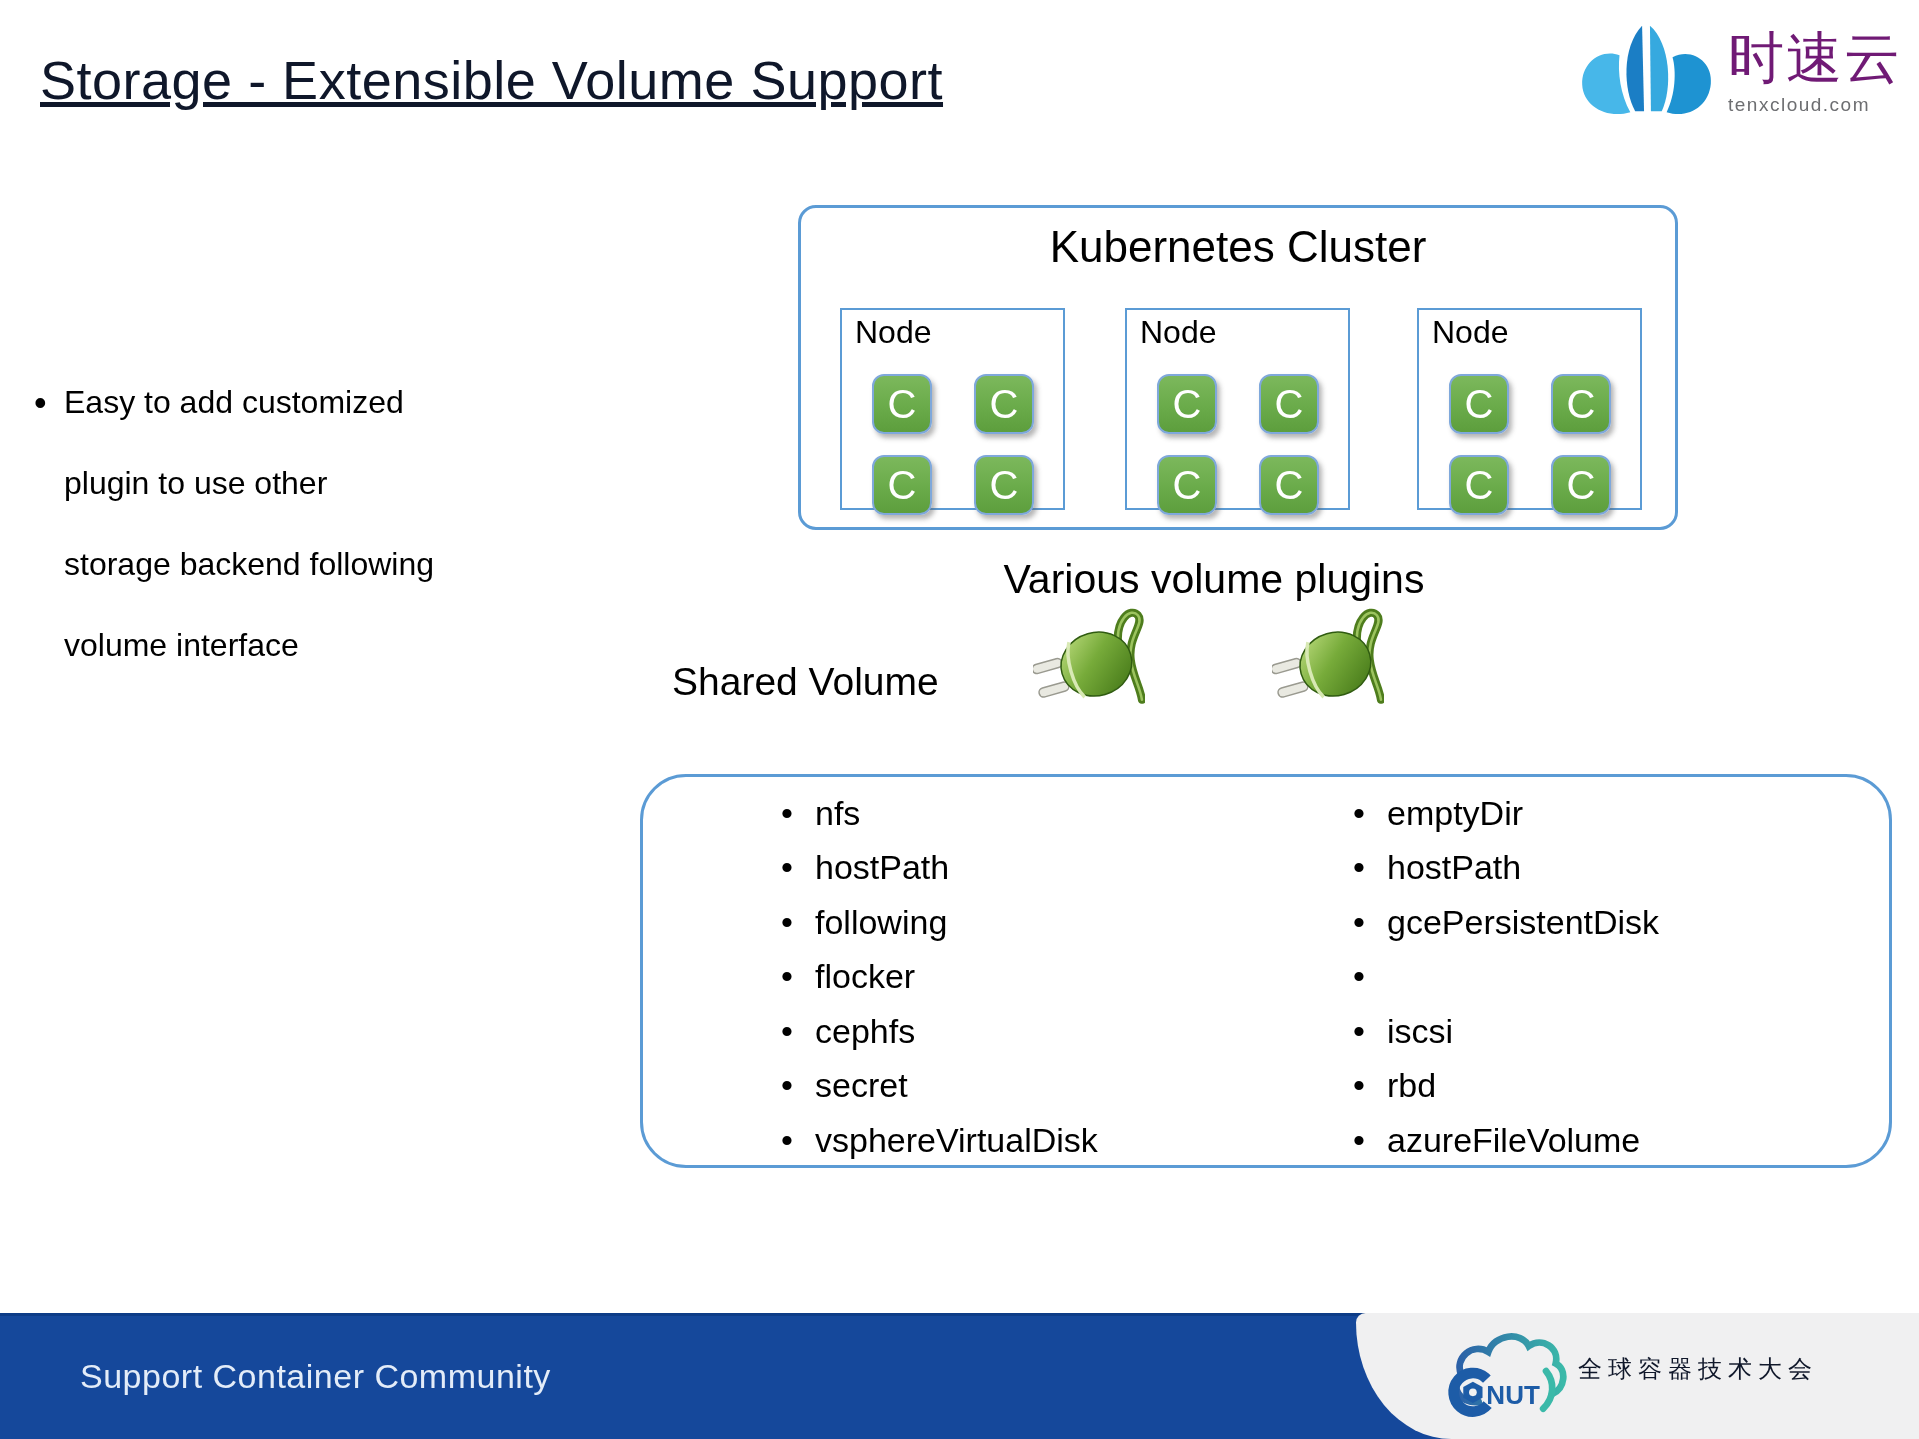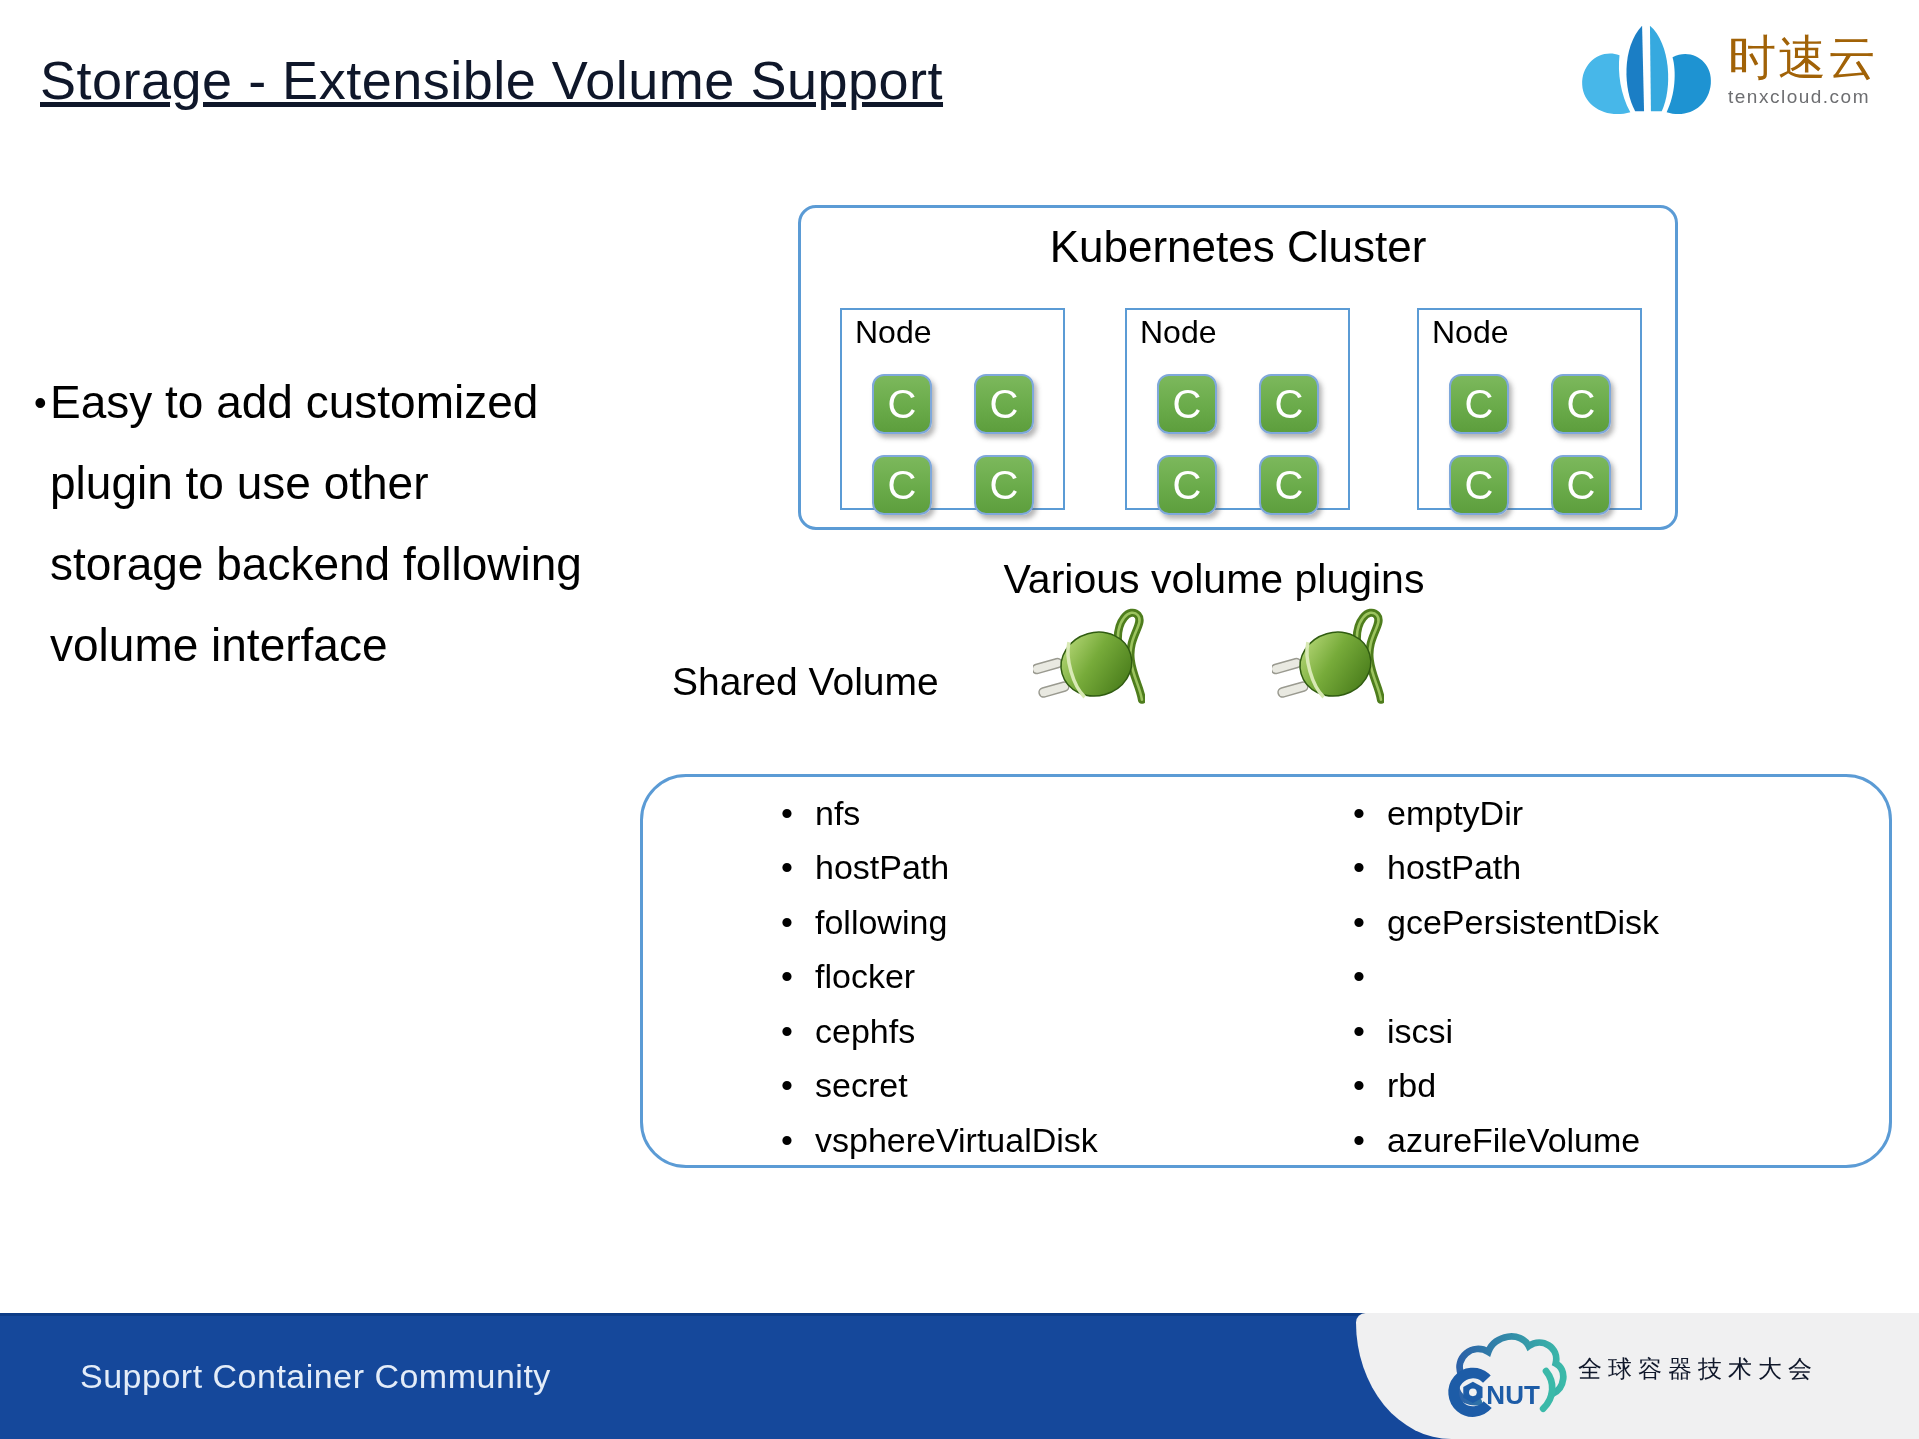--- a/index.html
+++ b/index.html
@@ -7,27 +7,27 @@
   body { font-family:"Liberation Sans", sans-serif; color:#000; }
   .slide { position:relative; width:1919px; height:1439px; background:#ffffff; overflow:hidden; }
 
   
   .page-title { position:absolute; left:40px; top:49px; font-size:54px; letter-spacing:0.5px; color:#0f172a;text-decoration:underline; }
 
   
   .brand { position:absolute; left:1572px; top:14px; display:flex; align-items:flex-start; }
   .brand svg { width:150px; height:108px; }
   .brand-text { margin-left:6px; padding-top:20px; }
-  .brand-name { font-size:48px; color:#a16207; letter-spacing:2px; line-height:1.0; }
+  .brand-name { font-size:56px; color:#701a75; letter-spacing:2px; line-height:1.0;font-family:Liberation Mono, monospace; }
   .brand-domain { font-size:19px; color:#6d6e71; letter-spacing:1.5px; margin-top:4px; }
 
   
   .bullet-block { position:absolute; left:34px; top:362px; }
   .bmark { position:absolute; left:0px; top:20px; font-size:36px; }
-  .blines { margin-left:16px; font-size:46px; line-height:81px; }
+  .blines { margin-left:30px; font-size:32px; line-height:81px; }
 
   
   .cluster { position:absolute; left:798px; top:205px; width:880px; height:325px;
              border:3px solid #5b9bd5; border-radius:18px; background:#fff; }
   .cluster-title { text-align:center; margin-top:14px; font-size:44px; }
   .node { position:absolute; top:100px; width:225px; height:202px; border:2px solid #5b9bd5; background:#fff; }
   .node-label { position:absolute; left:13px; top:4px; font-size:32px; }
   .csq { position:absolute; width:60px; height:60px; border-radius:12px;
          border:2px solid #7fa8db; color:#fff; font-size:40px;
          display:flex; align-items:center; justify-content:center;

